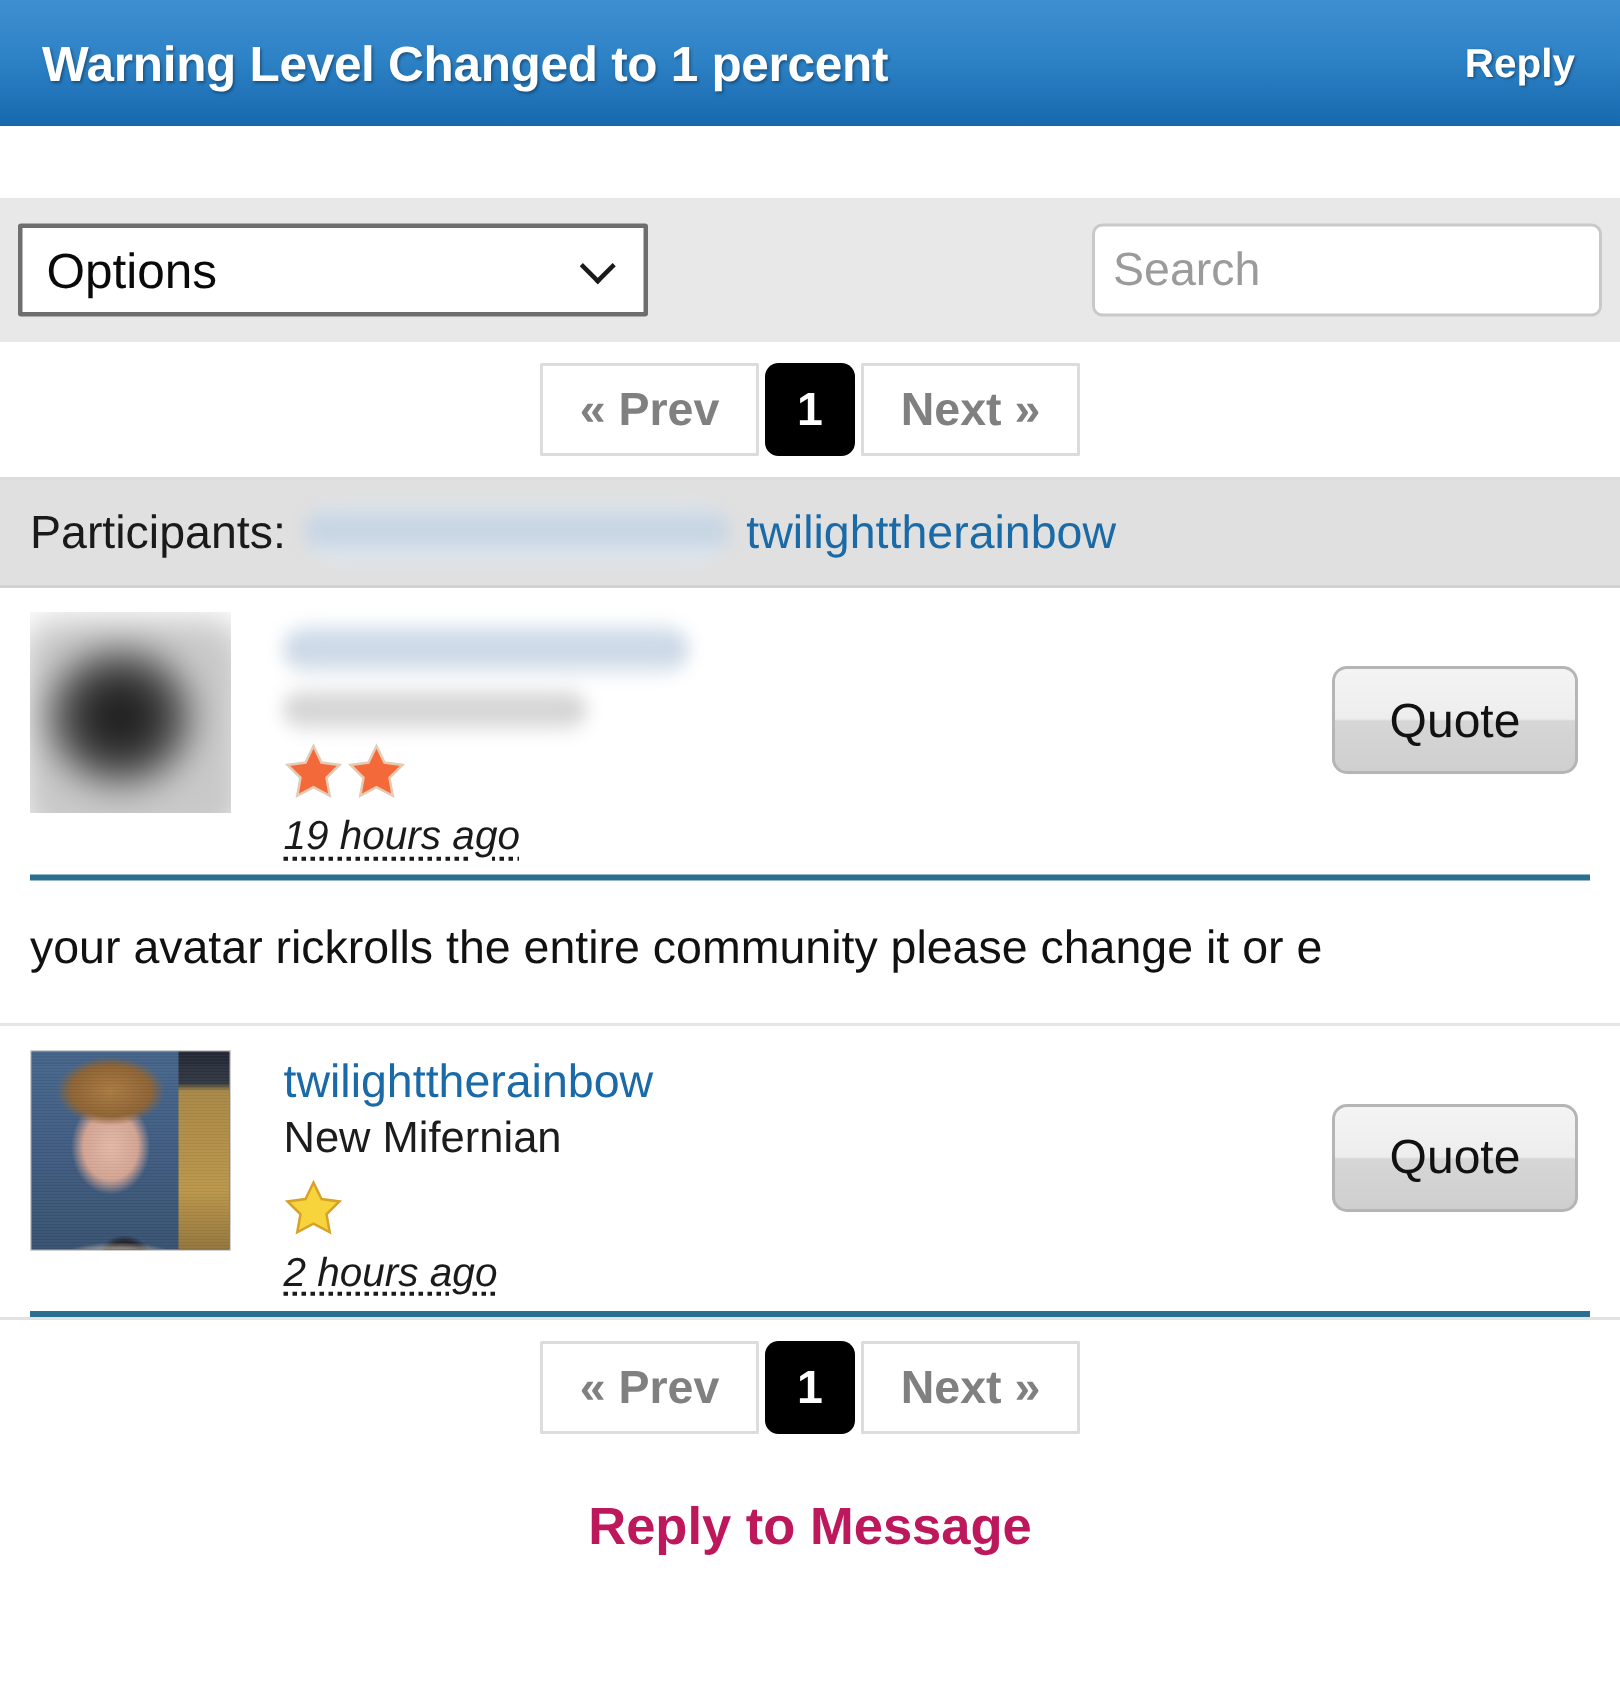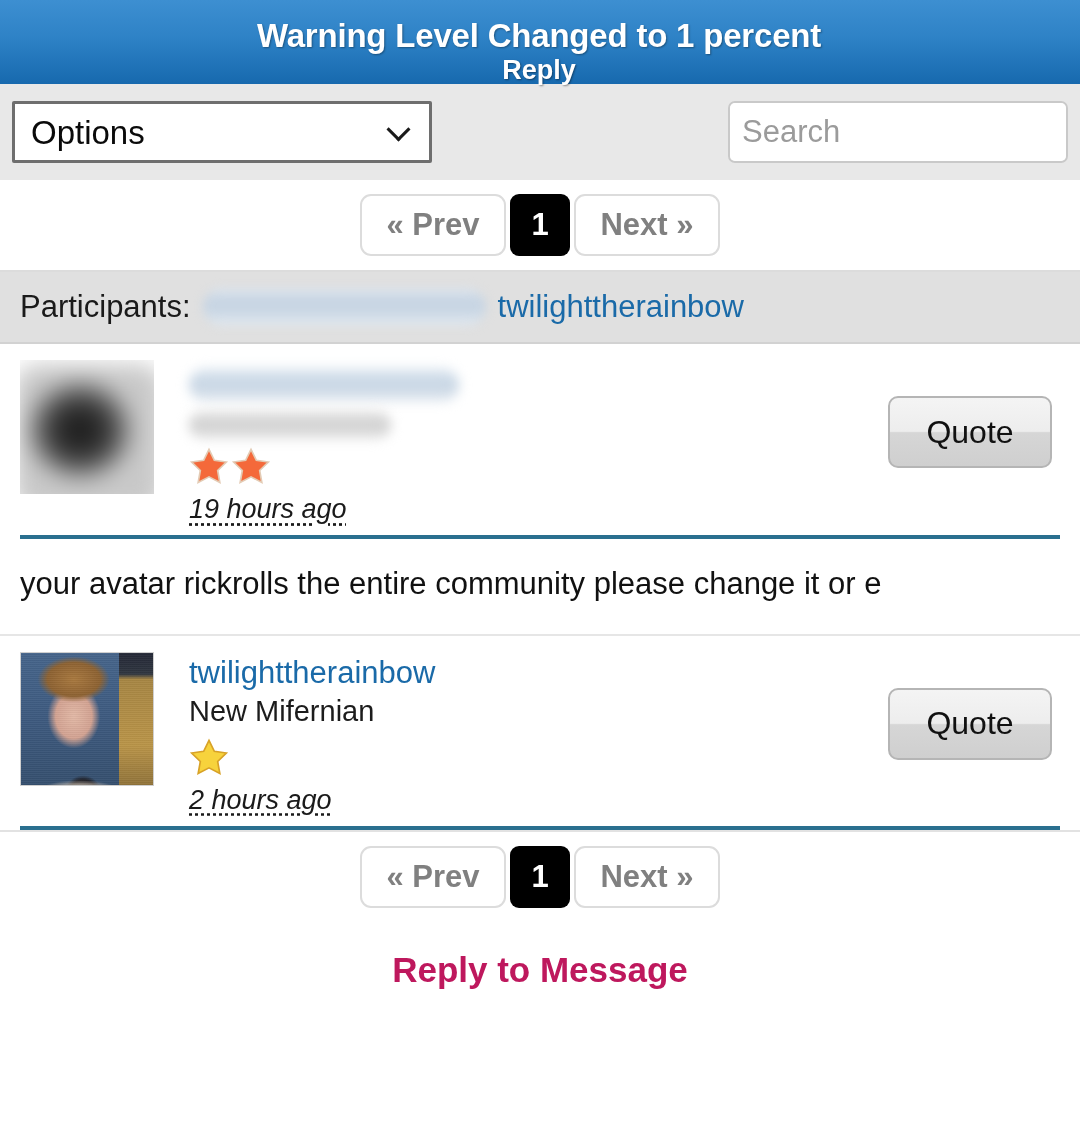--- a/index.html
+++ b/index.html
@@ -9,22 +9,21 @@
     font-family: "Liberation Sans", sans-serif;
     overflow: hidden;
   }
   .page { position: relative; width: 1080px; height: 1138px; background: #fff; }
 
   
   .topbar {
     height: 84px;
     background: linear-gradient(to bottom, #3d8fd1 0%, #2e82c6 45%, #1769ae 100%);
     display: flex; align-items: center; justify-content: space-between;
-    padding: 17px 30px 0 28px;
-    flex-direction: column;
+    padding: 1px 30px 0 28px;
   }
   .topbar-title {
     color: #ffffff;
     font-size: 33px;
     font-weight: bold;
     letter-spacing: -0.2px;
     text-shadow: 1px 1px 2px rgba(0,0,0,0.35);
     white-space: nowrap;
   }
   .topbar-reply {
@@ -35,20 +34,21 @@
     white-space: nowrap;
     cursor: pointer;
   }
 
   
   .toolrow {
     height: 96px;
     background: #e8e8e8;
     display: flex; align-items: center; justify-content: space-between;
     padding: 0 12px 0 12px;
+    margin-top: 48px;
   }
   .select-wrap {
     position: relative;
     width: 420px; height: 62px;
     background: #ffffff;
     border: 3px solid #6e6e6e;
     border-radius: 2px;
     display: flex; align-items: center;
     padding: 0 16px;
     cursor: pointer;
@@ -87,21 +87,21 @@
     background: #ffffff;
     display: flex; align-items: center; justify-content: center;
     gap: 0px;
   }
   .pager.top { height: 92px; border-bottom: 2px solid #dcdcdc; }
   .pager.bottom { height: 92px; border-top: 2px solid #e2e2e2; }
   .pg-btn {
     height: 62px;
     min-width: 146px;
     border: 2px solid #dcdcdc;
-    border-radius: 11px;
+    border-radius: 1px;
     background: #ffffff;
     color: #808080;
     font-size: 31px;
     font-weight: bold;
     display: flex; align-items: center; justify-content: center;
     padding: 0 16px;
     cursor: pointer;
     white-space: nowrap;
   }
   .pg-cur {

